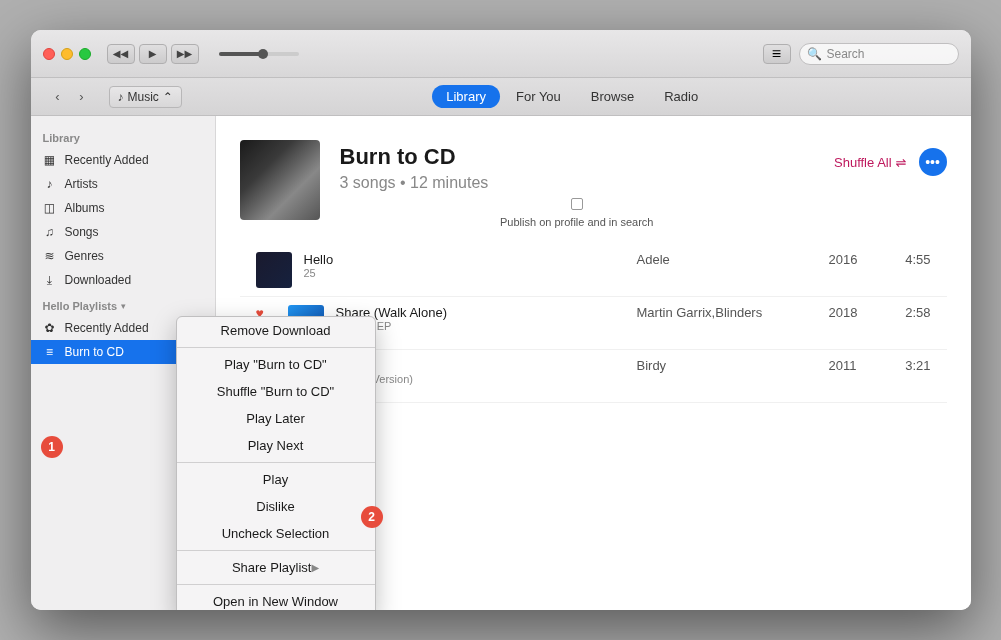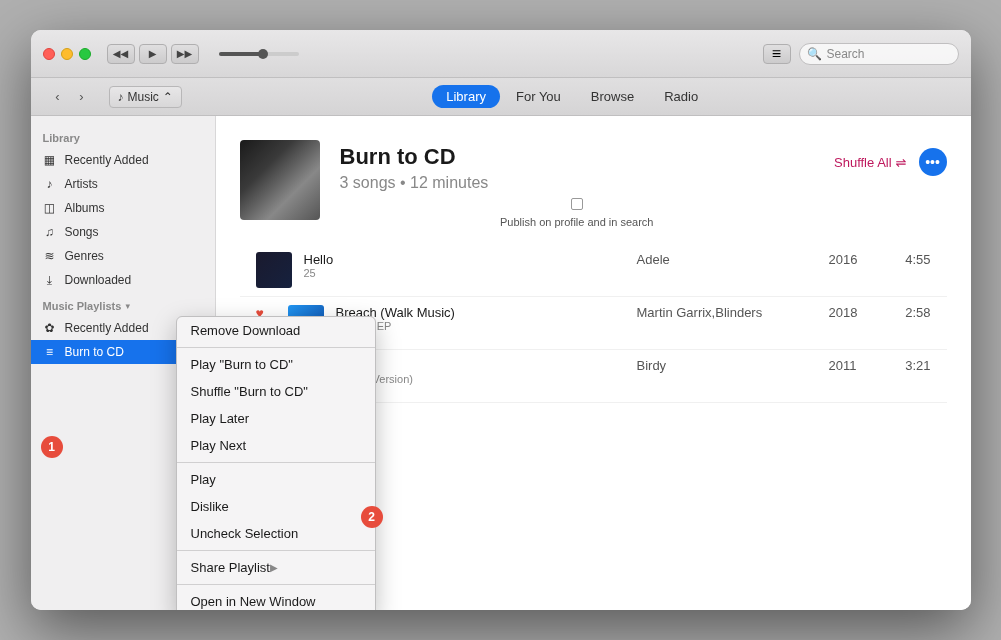--- a/index.html
+++ b/index.html
@@ -428,21 +428,21 @@
       overflow: hidden;
       font-size: 13px;
     }
 
     .ctx-item {
       padding: 6px 14px;
       cursor: pointer;
       color: #1a1a1a;
       display: flex;
       align-items: center;
-      justify-content: flex-start;
+      justify-content: center;
     }
 
     .ctx-divider {
       height: 1px;
       background: #d0cfd0;
       margin: 3px 0;
     }
 
     .ctx-arrow {
       font-size: 10px;
@@ -596,21 +596,21 @@
       <div class="sidebar-item">
         <span class="sidebar-item-icon">≋</span>
         <span>Genres</span>
       </div>
       <div class="sidebar-item">
         <span class="sidebar-item-icon">⤓</span>
         <span>Downloaded</span>
       </div>
 
       <div class="sidebar-section-header">
-        <span class="sidebar-section-header-text">Music Playlists</span>
+        <span class="sidebar-section-header-text">Hello Playlists</span>
         <span style="font-size:9px; color:#888;">▾</span>
       </div>
       <div class="sidebar-item">
         <span class="sidebar-item-icon">✿</span>
         <span>Recently Added</span>
       </div>
       <div class="sidebar-item active">
         <span class="sidebar-item-icon">≡</span>
         <span>Burn to CD</span>
       </div>
@@ -650,21 +650,21 @@
           </div>
           <div class="song-artist">Adele</div>
           <div class="song-year">2016</div>
           <div class="song-duration">4:55</div>
         </div>
 
         <div class="song-row">
           <div class="heart-icon">♥</div>
           <div class="song-artwork blue"></div>
           <div class="song-info">
-            <div class="song-title">Breach (Walk Music)</div>
+            <div class="song-title">Share (Walk Alone)</div>
             <div class="song-album">BYLAW EP</div>
           </div>
           <div class="song-artist">Martin Garrix,Blinders</div>
           <div class="song-year">2018</div>
           <div class="song-duration">2:58</div>
         </div>
 
         <div class="song-row">
           <div class="song-artwork pink"></div>
           <div class="song-info">

